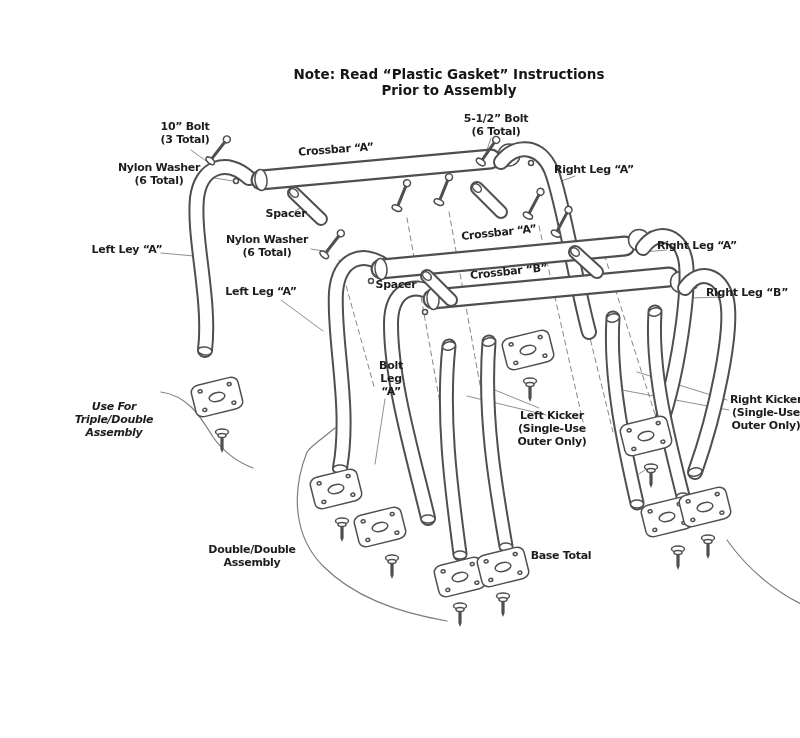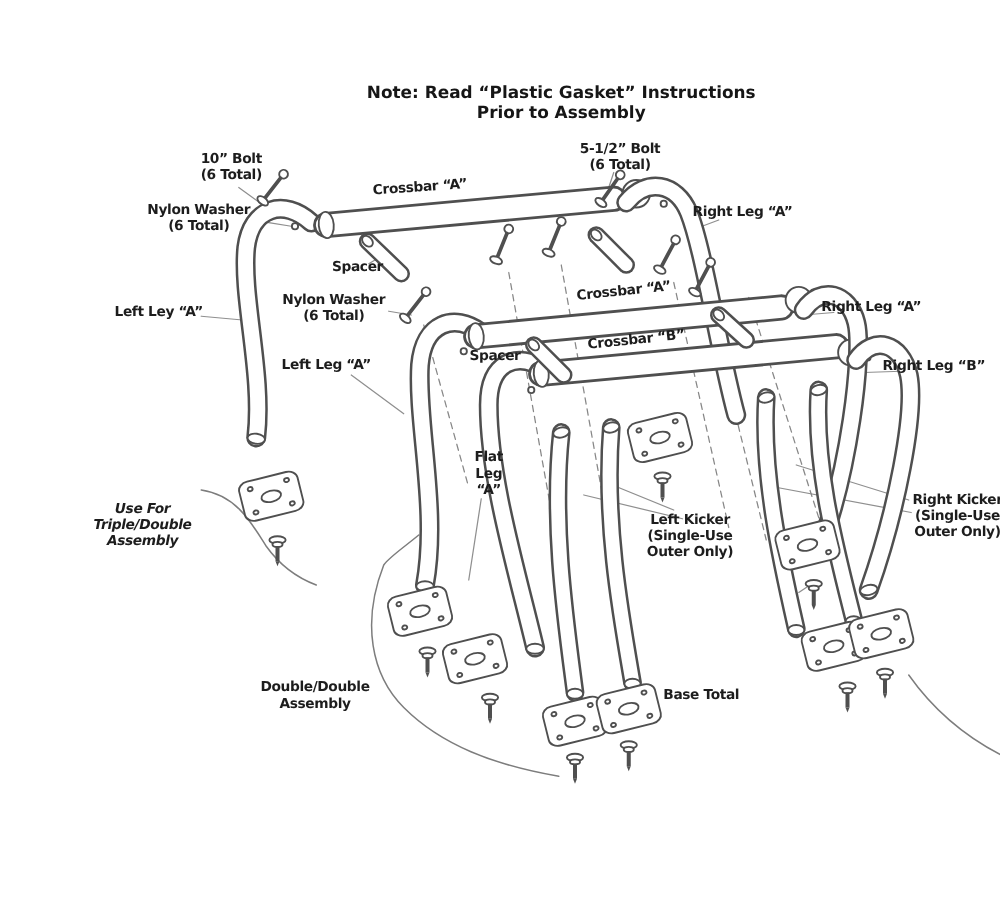--- a/index.html
+++ b/index.html
@@ -324,38 +324,38 @@
           <rect x="-1.6" y="5" width="3.2" height="12" fill="#4f4f4f" stroke="none"></rect>
           <path d="M -1.6 17 L 1.6 17 L 0 21 Z" fill="#4f4f4f" stroke="none"></path>
         </g>
       </g>
     </g>
   </svg>
 
   <div class="note"><span>Note: Read “Plastic Gasket” Instructions</span><br><span>Prior to Assembly</span></div>
 
   <div class="lbl" style="left:96px;top:121px;width:100px;">10” Bolt
-(6 Total)</div>
+(3 Total)</div>
   <div class="lbl" style="left:60px;top:162px;width:120px;">Nylon Washer
 (6 Total)</div>
   <div class="lbl" style="left:237px;top:144px;width:120px;transform:rotate(-4deg);">Crossbar “A”</div>
   <div class="lbl" style="left:407px;top:113px;width:100px;">5-1/2” Bolt
 (6 Total)</div>
   <div class="lbl" style="left:495px;top:164px;width:120px;">Right Leg “A”</div>
   <div class="lbl" style="left:207px;top:208px;width:80px;">Spacer</div>
   <div class="lbl" style="left:28px;top:244px;width:120px;">Left Ley “A”</div>
   <div class="lbl" style="left:168px;top:234px;width:120px;">Nylon Washer
 (6 Total)</div>
   <div class="lbl" style="left:400px;top:227px;width:120px;transform:rotate(-6deg);">Crossbar “A”</div>
   <div class="lbl" style="left:598px;top:240px;width:120px;">Right Leg “A”</div>
   <div class="lbl" style="left:410px;top:266px;width:120px;transform:rotate(-6deg);">Crossbar “B”</div>
   <div class="lbl" style="left:317px;top:279px;width:80px;">Spacer</div>
   <div class="lbl" style="left:648px;top:287px;width:120px;">Right Leg “B”</div>
   <div class="lbl" style="left:162px;top:286px;width:120px;">Left Leg “A”</div>
-  <div class="lbl" style="left:322px;top:360px;width:60px;">Flat
+  <div class="lbl" style="left:322px;top:360px;width:60px;">Bolt
 Leg
 “A”</div>
   <div class="lbl" style="left:15px;top:401px;width:120px;font-style:italic;">Use For
 Triple/Double
 Assembly</div>
   <div class="lbl" style="left:453px;top:410px;width:120px;">Left Kicker
 (Single-Use
 Outer Only)</div>
   <div class="lbl" style="left:661px;top:394px;width:132px;">Right Kicker
 (Single-Use

